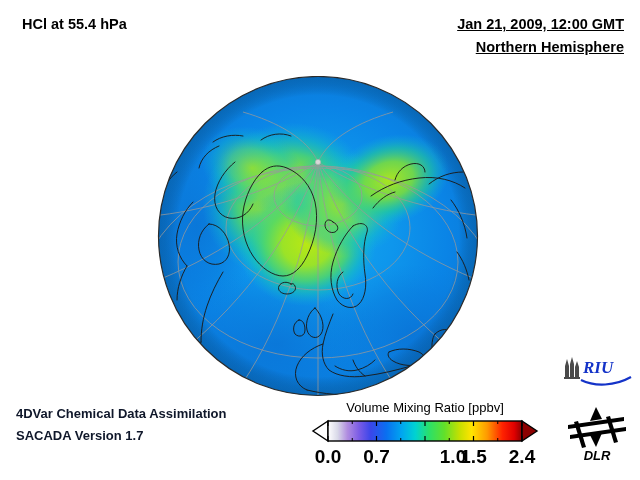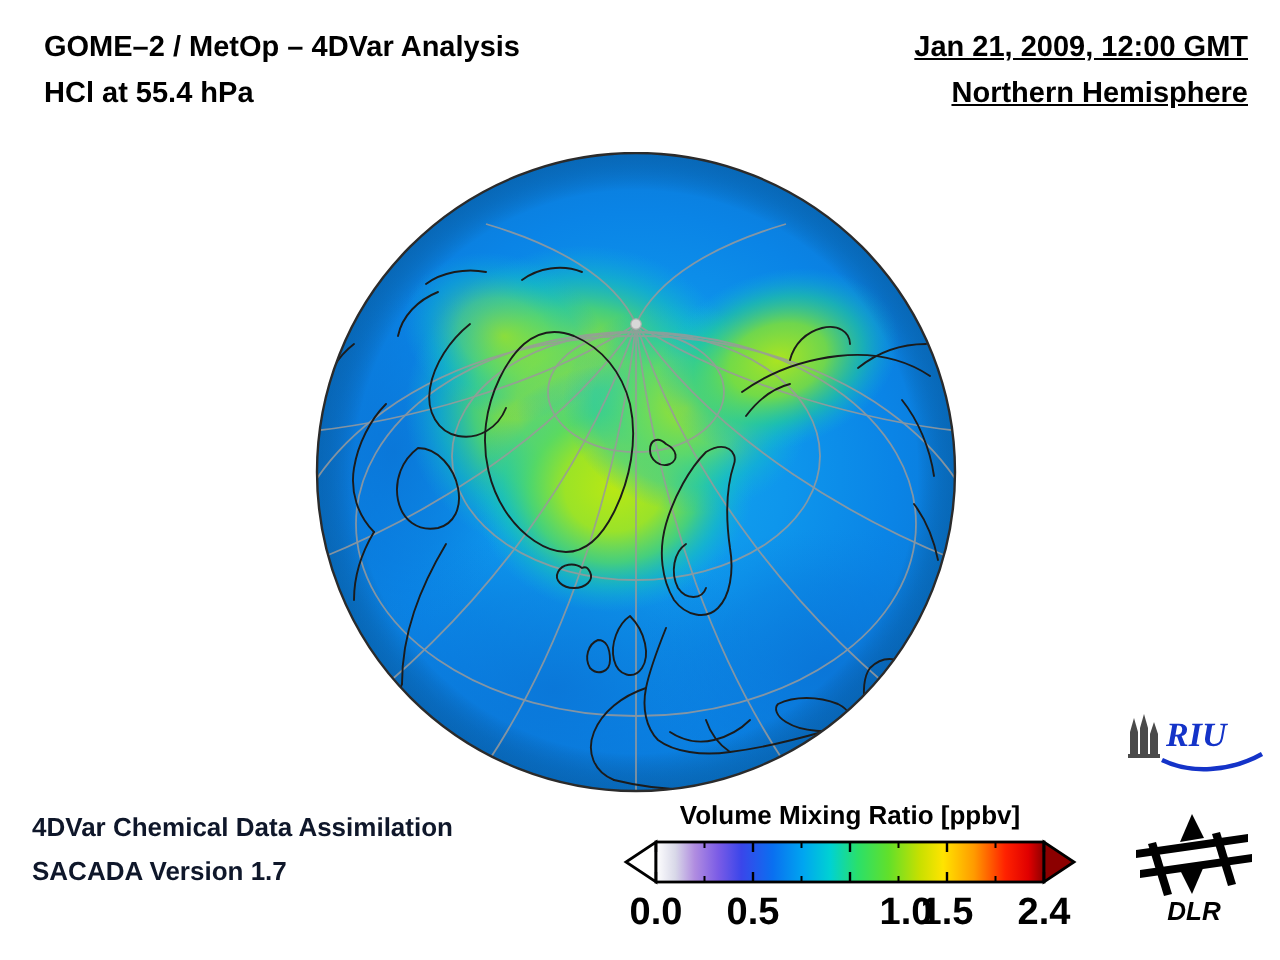--- a/index.html
+++ b/index.html
@@ -28,21 +28,21 @@
   
   #footer-left{left:16px;top:403px;}
   .ft-line{
     font-size:13px;font-weight:bold;color:#0f172a;
     line-height:22px;white-space:nowrap;
   }
 
   
   #colorbar-block{left:310px;top:400px;width:230px;}
   #cb-title{
-    font-size:13px;font-weight:bold;color:#000;
+    font-size:13px;font-weight:normal;color:#000;
     text-align:center;white-space:nowrap;margin-bottom:4px;
   }
   #cb-svg{display:block;}
   #cb-ticklabels{
     position:relative;height:18px;margin-top:1px;
   }
   .cb-tick-label{
     position:absolute;top:0;
     font-size:19px;font-weight:bold;color:#000;
     transform:translateX(-50%);
@@ -51,21 +51,20 @@
 
   
   #riu-logo{left:561px;top:356px;width:72px;height:30px;}
   #dlr-logo{left:566px;top:407px;width:62px;height:56px;font-style:italic;}
   .logo-svg{display:block;}
 </style>
 </head>
 <body>
 
 <div class="abs" id="header-left">
-  <div class="hdr-line">GOME–2 / MetOp – 4DVar Analysis</div>
   <div class="hdr-line">HCl at 55.4 hPa</div>
 </div>
 
 <div class="abs" id="header-right">
   <div class="hdr-line">Jan 21, 2009, 12:00 GMT</div>
   <div class="hdr-line">Northern Hemisphere</div>
 </div>
 
 <div class="abs" id="globe-wrap">
   <svg id="globe-svg" viewBox="0 0 322 322" xmlns="http://www.w3.org/2000/svg">
@@ -278,21 +277,21 @@
         <line x1="163.5" x2="163.5" y1="17" y2="22"></line>
         <line x1="187.75" x2="187.75" y1="2" y2="5" stroke-width="1"></line>
         <line x1="187.75" x2="187.75" y1="19" y2="22" stroke-width="1"></line>
         <line x1="212" x2="212" y1="2" y2="7"></line>
         <line x1="212" x2="212" y1="17" y2="22"></line>
       </g>
   </svg>
 
   <div id="cb-ticklabels">
       <div class="cb-tick-label" style="left: 18px;">0.0</div>
-      <div class="cb-tick-label" style="left: 66.5px;">0.5</div>
+      <div class="cb-tick-label" style="left: 66.5px;">0.7</div>
       <div class="cb-tick-label" style="left: 115px; margin-left: 28px;">1.0</div>
       <div class="cb-tick-label" style="left: 163.5px;">1.5</div>
       <div class="cb-tick-label" style="left: 212px;">2.4</div>
     </div>
 </div>
 
 <div class="abs" id="riu-logo">
   <svg class="logo-svg" width="72" height="30" viewBox="0 0 72 30" xmlns="http://www.w3.org/2000/svg">
     <g fill="#4a4a4a">
       <path d="M4 22 L4 10 L6 3 L8 10 L8 22 Z"></path>

